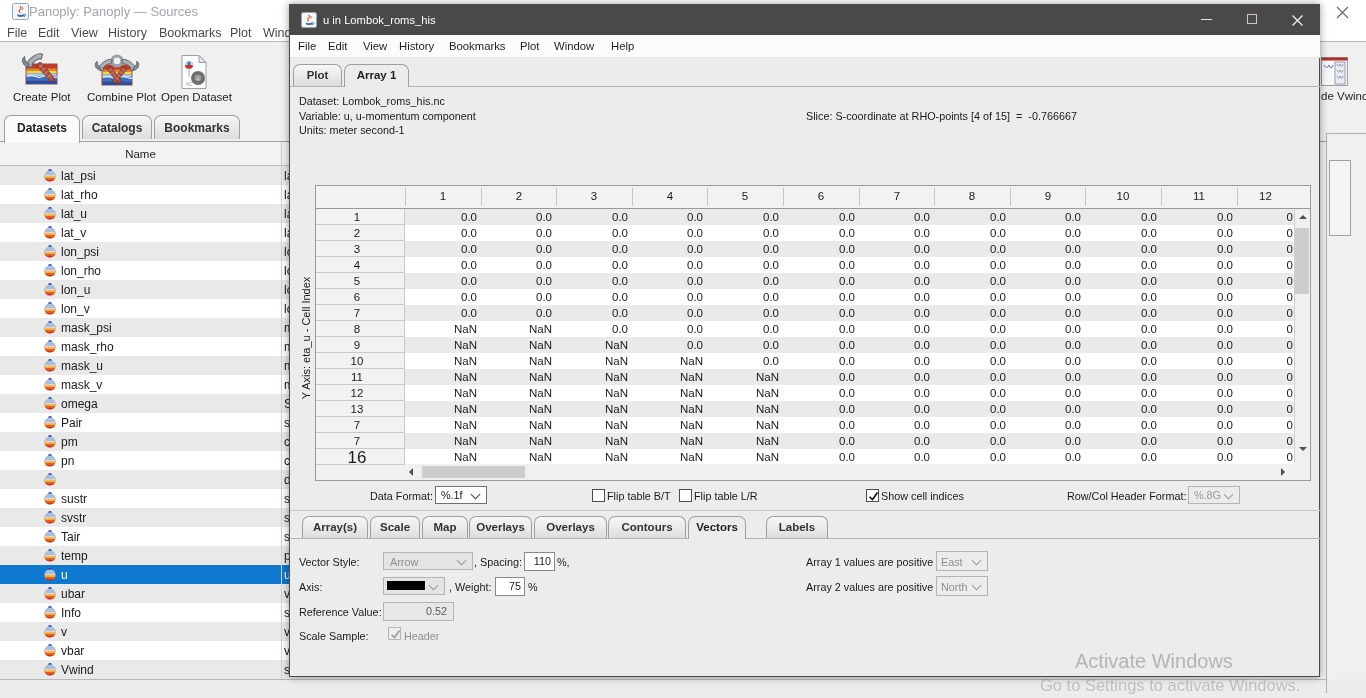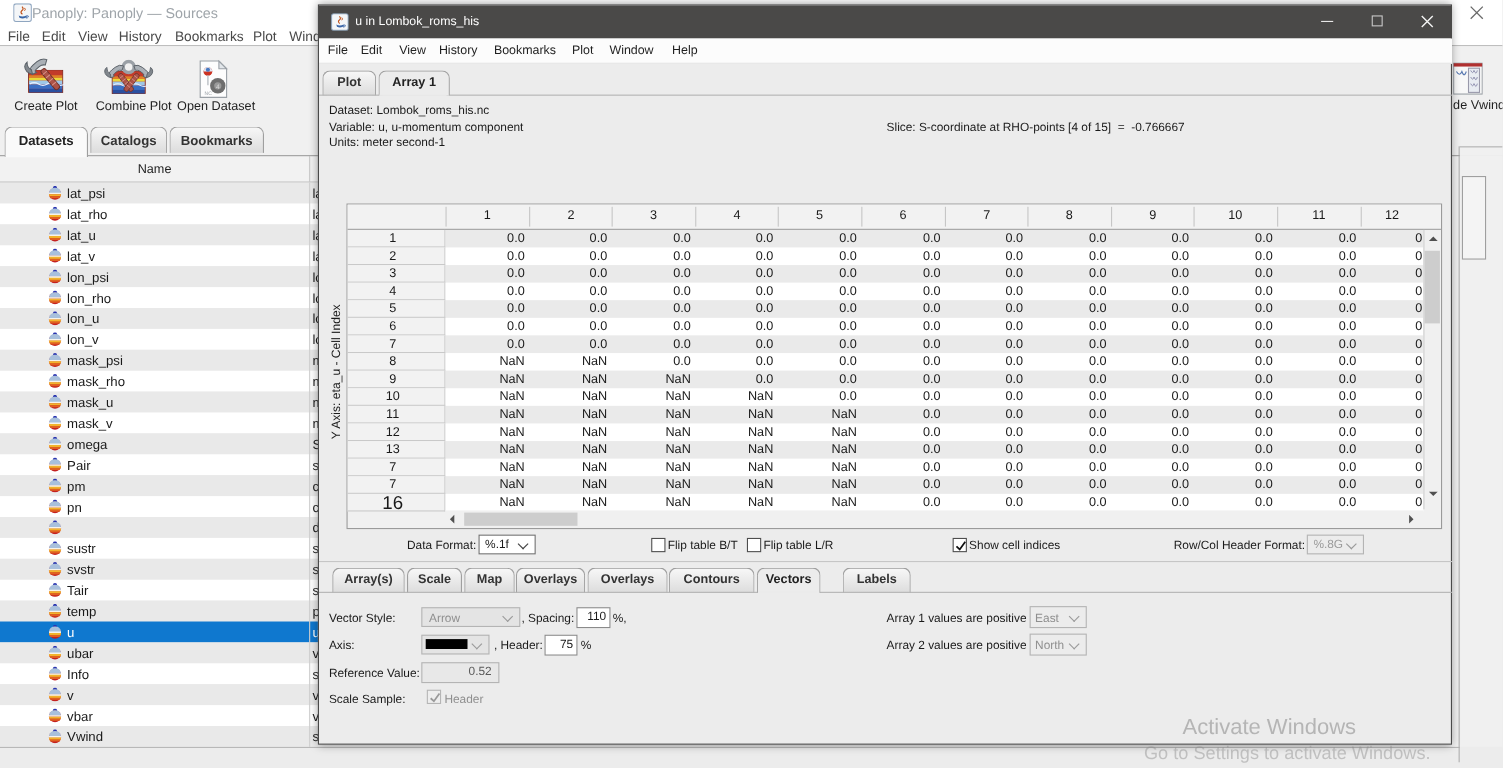--- a/index.html
+++ b/index.html
@@ -747,21 +747,21 @@
 <div style="left:100px;top:551px;font-size:10.8px;color:#8f8f8f;line-height:12.8px;white-space:nowrap;">Arrow</div>
 <div style="left:168px;top:552px;width:6px;height:6px;border-right:1px solid #9a9a9a;border-bottom:1px solid #9a9a9a;transform:rotate(45deg);"></div>
 <div style="left:184px;top:551px;font-size:10.8px;color:#1a1a1a;line-height:12.8px;white-space:nowrap;">, Spacing:</div>
 <div style="left:234px;top:547px;width:31px;height:19px;background:#ffffff;border:1px solid #8a8a8a;box-sizing:border-box;"></div>
 <div style="left:234px;top:550px;font-size:10.8px;color:#1a1a1a;line-height:12.8px;white-space:nowrap;width:27px;text-align:right;">110</div>
 <div style="left:267px;top:551px;font-size:10.8px;color:#1a1a1a;line-height:12.8px;white-space:nowrap;">%,</div>
 <div style="left:9px;top:576px;font-size:10.8px;color:#1a1a1a;line-height:12.8px;white-space:nowrap;">Axis:</div>
 <div style="left:93px;top:572px;width:62px;height:18px;background:#e4e4e4;border:1px solid #b4b4b4;box-sizing:border-box;"></div>
 <div style="left:97px;top:576px;width:38px;height:9px;background:#000;"></div>
 <div style="left:140px;top:577px;width:6px;height:6px;border-right:1px solid #9a9a9a;border-bottom:1px solid #9a9a9a;transform:rotate(45deg);"></div>
-<div style="left:159px;top:576px;font-size:10.8px;color:#1a1a1a;line-height:12.8px;white-space:nowrap;">, Header:</div>
+<div style="left:159px;top:576px;font-size:10.8px;color:#1a1a1a;line-height:12.8px;white-space:nowrap;">, Weight:</div>
 <div style="left:205px;top:572px;width:30px;height:19px;background:#ffffff;border:1px solid #8a8a8a;box-sizing:border-box;"></div>
 <div style="left:205px;top:575px;font-size:10.8px;color:#1a1a1a;line-height:12.8px;white-space:nowrap;width:26px;text-align:right;">75</div>
 <div style="left:238px;top:576px;font-size:10.8px;color:#1a1a1a;line-height:12.8px;white-space:nowrap;">%</div>
 <div style="left:9px;top:601px;font-size:10.8px;color:#1a1a1a;line-height:12.8px;white-space:nowrap;">Reference Value:</div>
 <div style="left:93px;top:597px;width:71px;height:19px;background:#e8e8e8;border:1px solid #b4b4b4;box-sizing:border-box;"></div>
 <div style="left:93px;top:600px;font-size:10.8px;color:#5a5a5a;line-height:12.8px;white-space:nowrap;width:64px;text-align:right;">0.52</div>
 <div style="left:9px;top:625px;font-size:10.8px;color:#1a1a1a;line-height:12.8px;white-space:nowrap;">Scale Sample:</div>
 <div style="left:98px;top:622px;width:13px;height:13px;border:1px solid #b5b5b5;background:#eeeeee;box-sizing:border-box;">
       <svg width="13" height="13" style="position:absolute;left:0;top:0">
         <polyline points="2.5,6.76 5.46,9.5 10.5,2.5" fill="none" stroke="#9a9a9a" stroke-width="1.6"></polyline>

